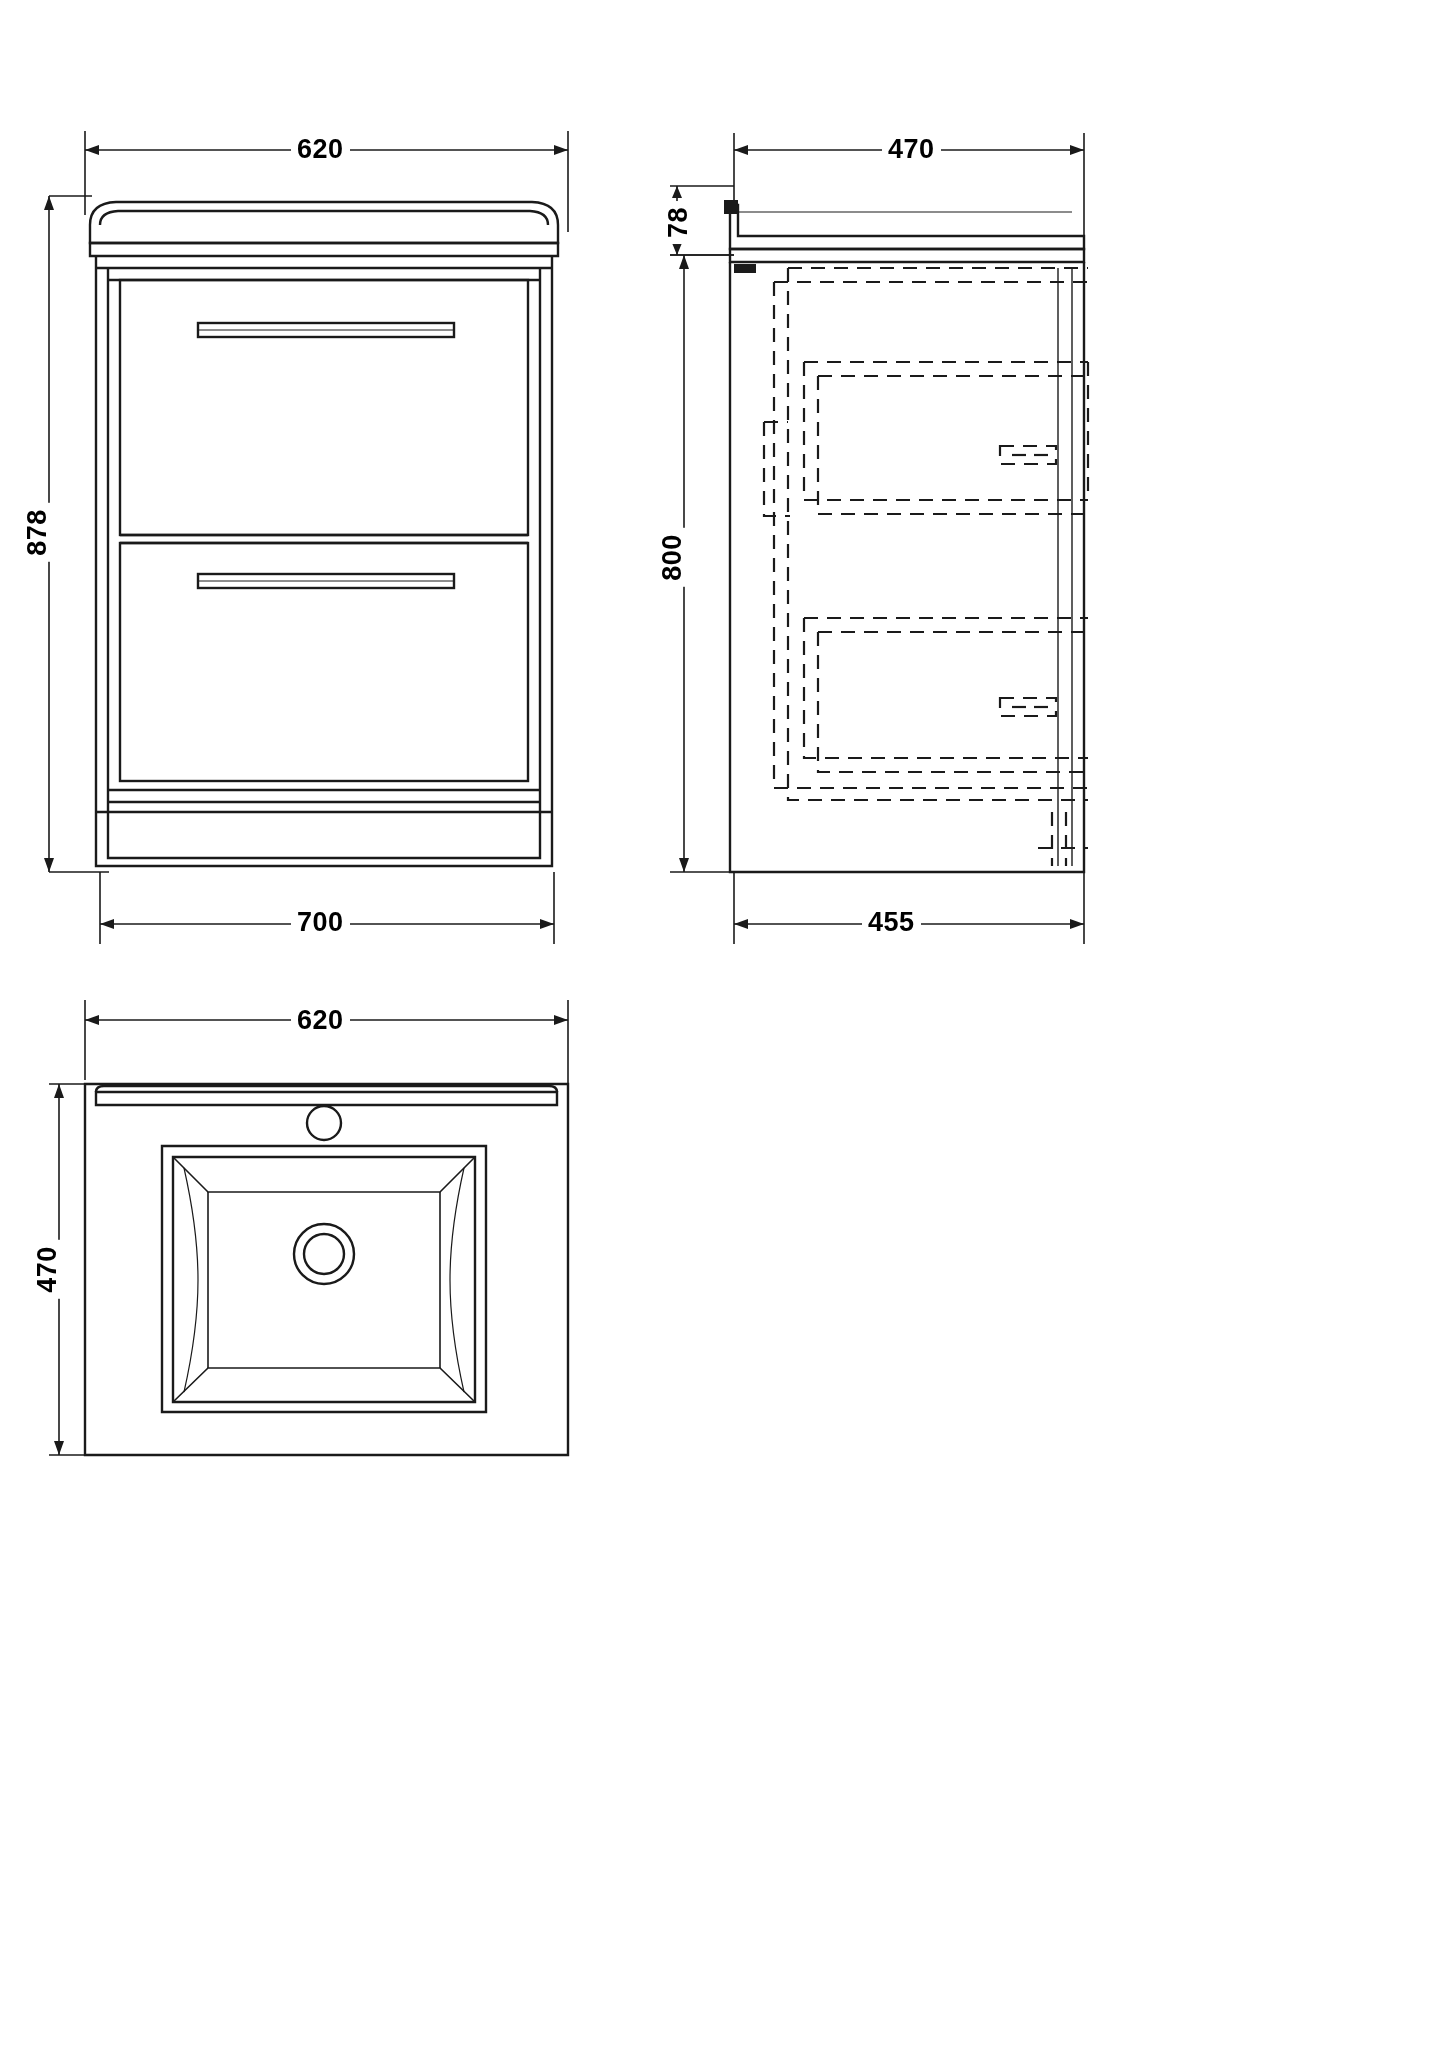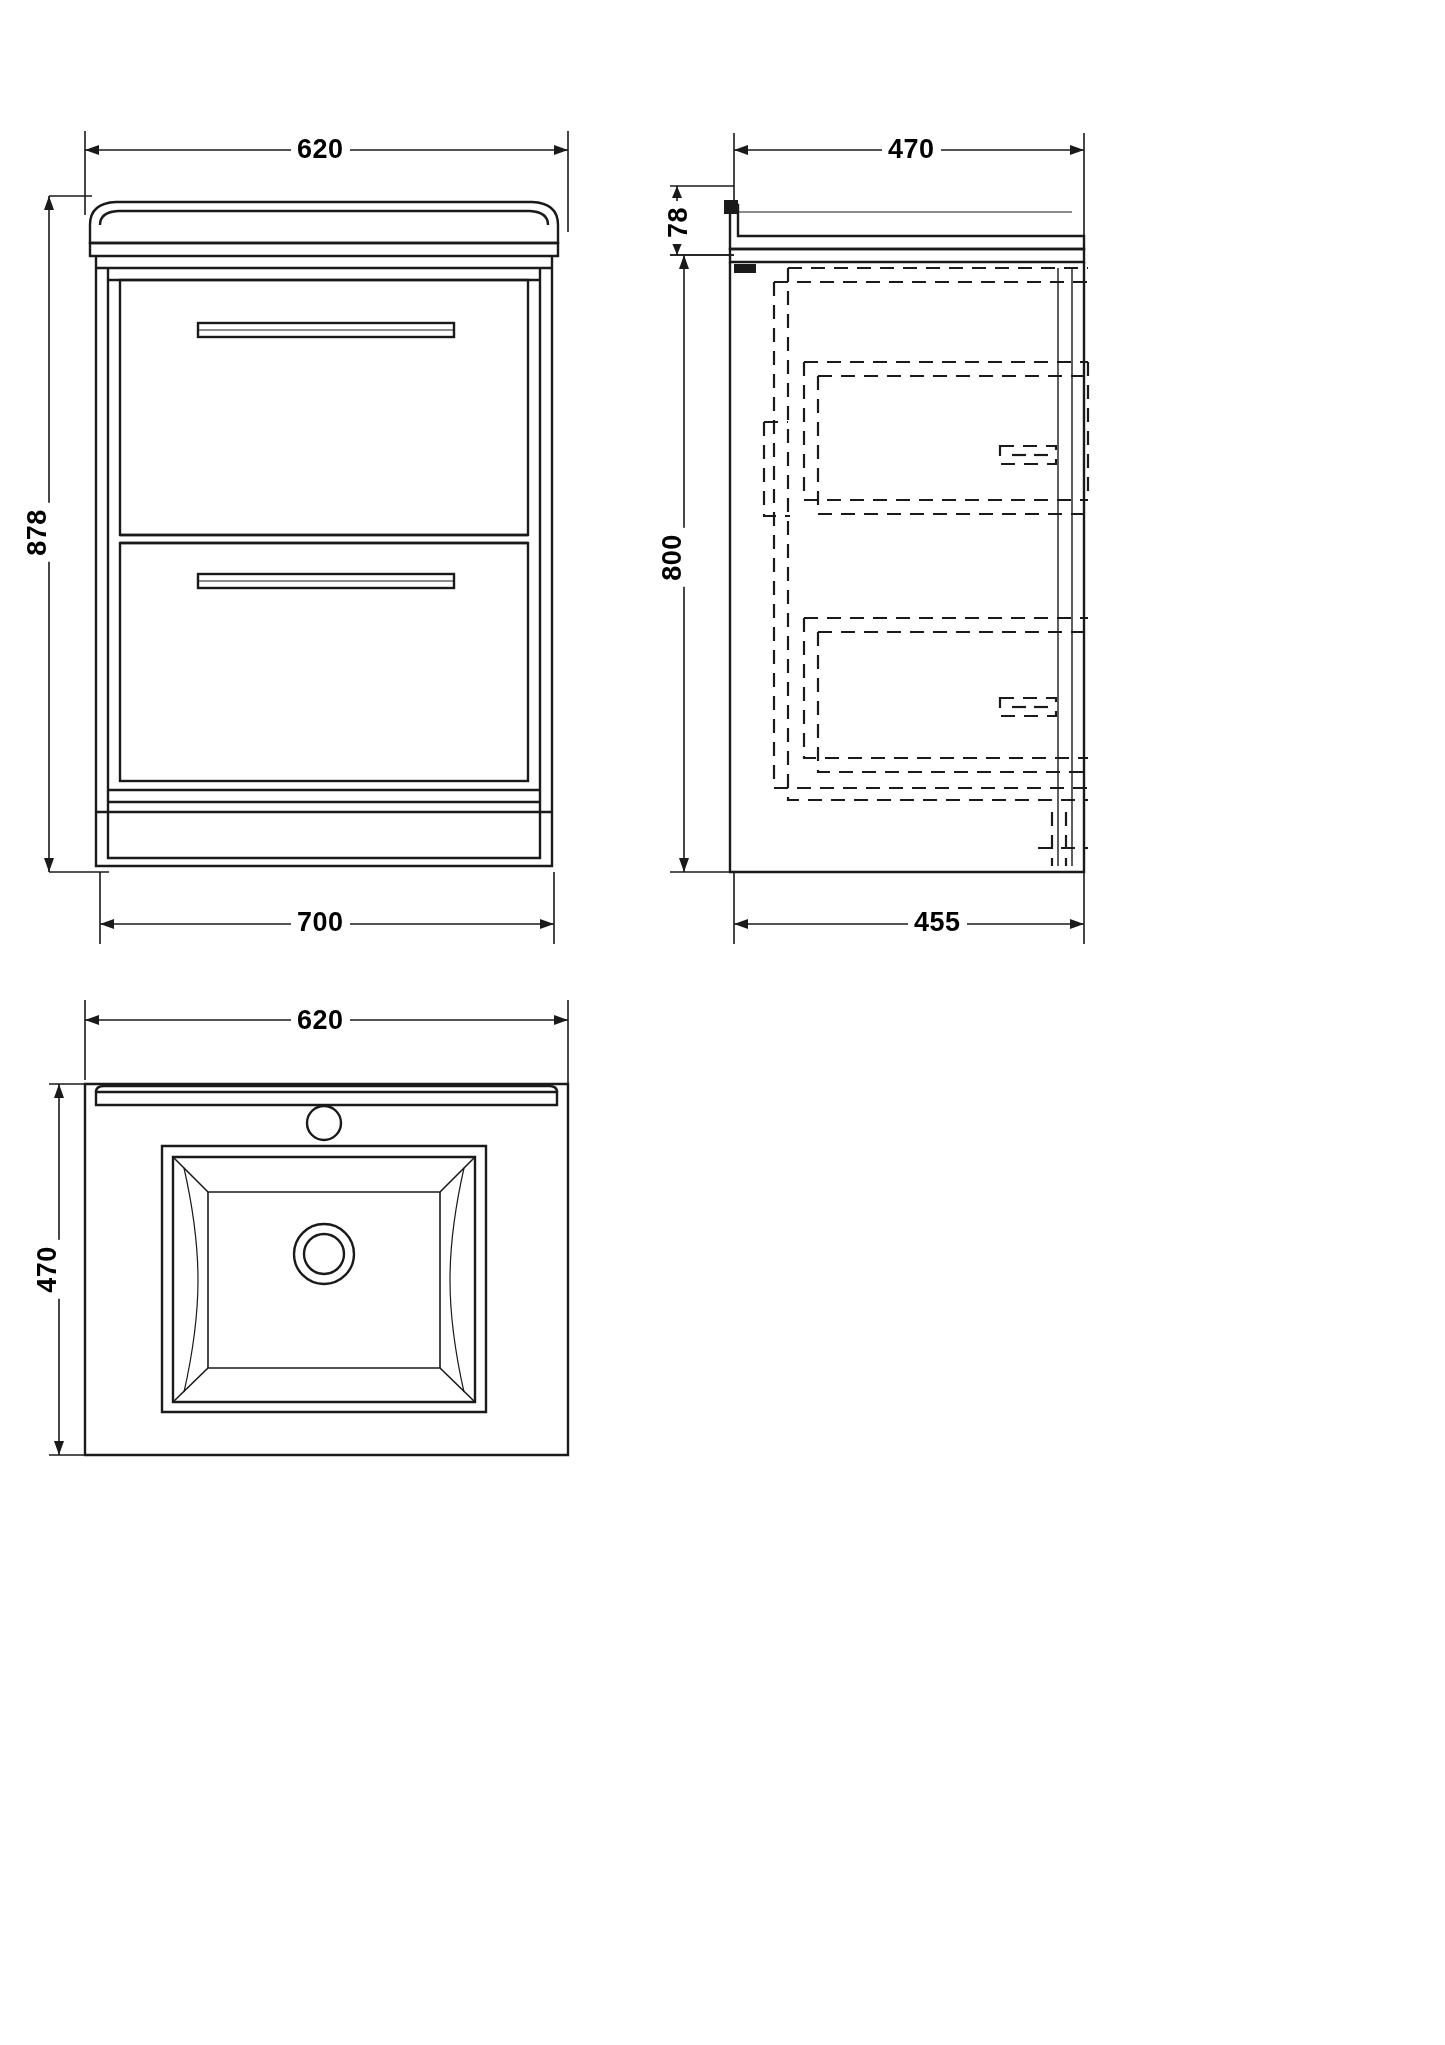--- a/index.html
+++ b/index.html
@@ -219,19 +219,19 @@
   <div class="dim-label vert" style="left:-4px; top:517px; transform:rotate(-90deg);">878</div>
 
   <div class="dim-label" style="left:279px; top:907px;">700</div>
 
   <div class="dim-label" style="left:870px; top:134px;">470</div>
 
   <div class="dim-label vert" style="left:645px; top:207px; transform:rotate(-90deg);">78</div>
 
   <div class="dim-label vert" style="left:631px; top:542px; transform:rotate(-90deg);">800</div>
 
-  <div class="dim-label" style="left:896px; top:907px;text-align:right;">455</div>
+  <div class="dim-label" style="left:850px; top:907px;text-align:right;">455</div>
 
   <div class="dim-label" style="left:279px; top:1005px;">620</div>
 
   <div class="dim-label vert" style="left:6px; top:1254px; transform:rotate(-90deg);">470</div>
 
 </div>
 
 </body></html>

